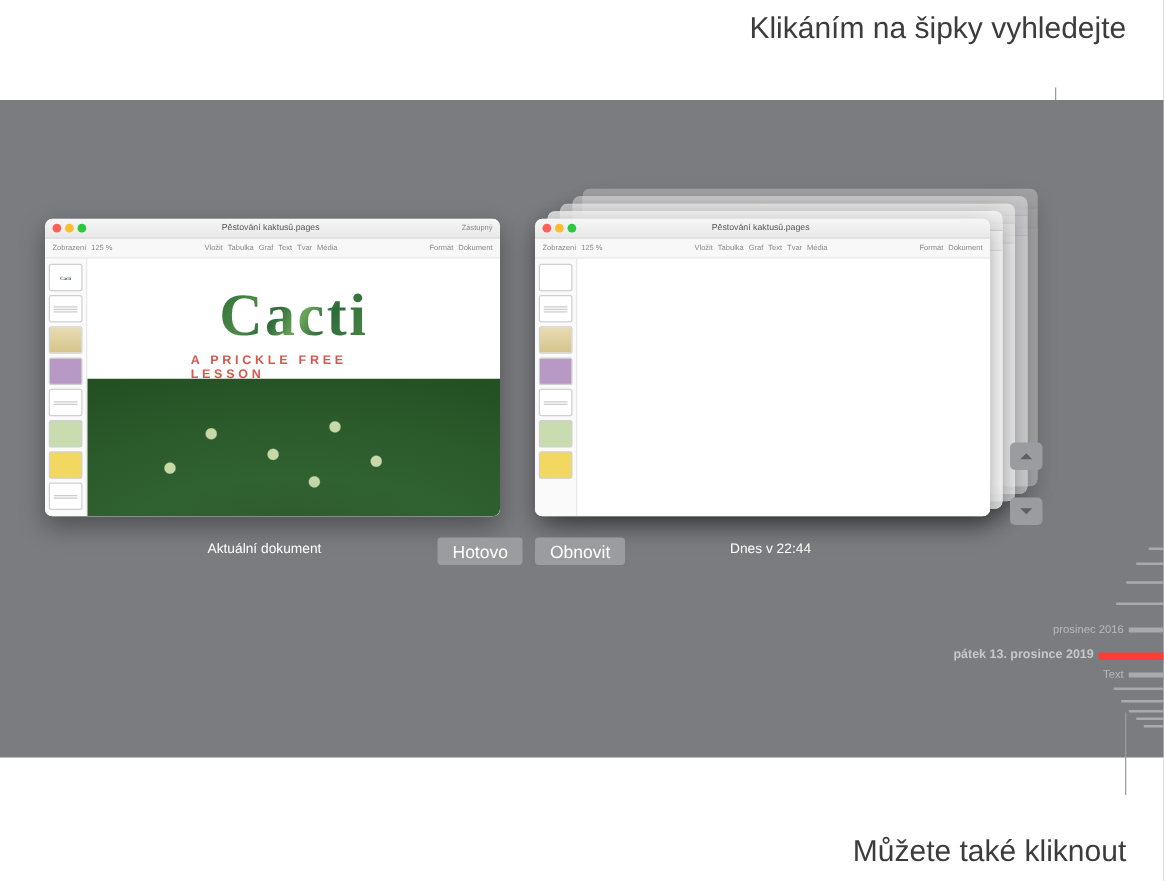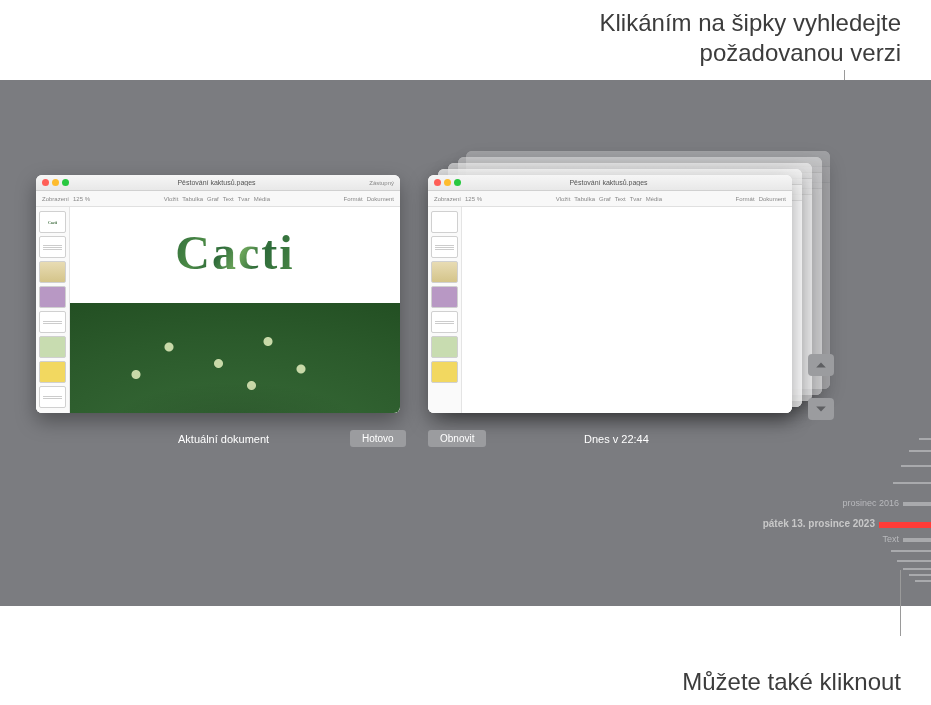--- a/index.html
+++ b/index.html
@@ -160,28 +160,28 @@
     -webkit-background-clip:text; background-clip:text; color:transparent;
   }
 
   
   .under-label {
     position:absolute;
     font-size:11px; color:#fff;
   }
   .under-btn {
     position:absolute;
-    font-size:10px; color:#fff;
+    font-size:14px; color:#fff;
     background:#9b9c9f;
     padding:3px 12px;
     border-radius:3px;
     border: none;
     cursor: pointer;
   }
-  .lbl-current { top:353px; left:178px; }
+  .lbl-current { top:353px; left:166px; }
   .btn-done    { top:350px; left:350px; }
   .btn-restore { top:350px; left:428px; }
   .lbl-version { top:353px; left:584px; }
 
   
   .arrow-btn {
     position:absolute;
     left: 808px;
     width: 26px; height: 22px;
     background:#9b9c9f;
@@ -222,21 +222,20 @@
   .th-grn  { background:#c8dcb0;}
   .th-ylw  { background:#f2d860;}
   .th-txt  { display:flex;flex-direction:column;gap:1px;padding:2px;}
   .th-line { height:1px;background:#ccc;width:90%;}
 </style>
 </head>
 <body>
 
 <div class="callout-top">
   <div>Klikáním na šipky vyhledejte</div>
-  <div>požadovanou verzi</div>
 </div>
 
 <div class="leader" style="top:70px; left:844px; width:1px; height:216px;"></div>
 <div class="leader" style="top:286px; left:836px; width:8px; height:1px;"></div>
 <div class="leader" style="top:328px; left:836px; width:8px; height:1px;"></div>
 
 <div class="browser">
 
   <div class="window win-left">
     <div class="titlebar">
@@ -282,20 +281,21 @@
           </div>
         <div class="thumb th-grn"></div>
         <div class="thumb th-ylw"></div>
         <div class="thumb th-txt">
             <div class="th-line"></div>
             <div class="th-line"></div>
           </div>
       </div>
       <div class="canvas">
         <div class="cacti-title">Cacti</div>
+        <div class="cacti-sub">A Prickle Free Lesson</div>
         <div class="cactus-img"></div>
       </div>
     </div>
   </div>
 
   <div class="window stackwin s4">
     <div class="titlebar"></div>
       <div class="toolbar"></div>
       <div class="content">
         <div class="sidebar"></div>
@@ -392,21 +392,21 @@
 
   <div class="timeline">
     <div class="tick" style="top:28px;width:12px"></div>
     <div class="tick" style="top:40px;width:22px"></div>
     <div class="tick" style="top:55px;width:30px"></div>
     <div class="tick" style="top:72px;width:38px"></div>
     <div class="tick wide" style="top:92px;width:28px"></div>
     <div class="tick-lbl" style="top:88px;right:32px">prosinec 2016</div>
 
     <div class="tick tick-sel" style="top:112px;width:52px"></div>
-    <div class="tick-sel-lbl" style="top:108px">pátek 13. prosince 2023</div>
+    <div class="tick-sel-lbl" style="top:108px">pátek 13. prosince 2019</div>
 
     <div class="tick wide" style="top:128px;width:28px"></div>
     <div class="tick-lbl" style="top:124px;right:32px">Text</div>
     <div class="tick" style="top:140px;width:40px"></div>
     <div class="tick" style="top:150px;width:34px"></div>
     <div class="tick" style="top:158px;width:28px"></div>
     <div class="tick" style="top:164px;width:22px"></div>
     <div class="tick" style="top:170px;width:16px"></div>
   </div>
 

